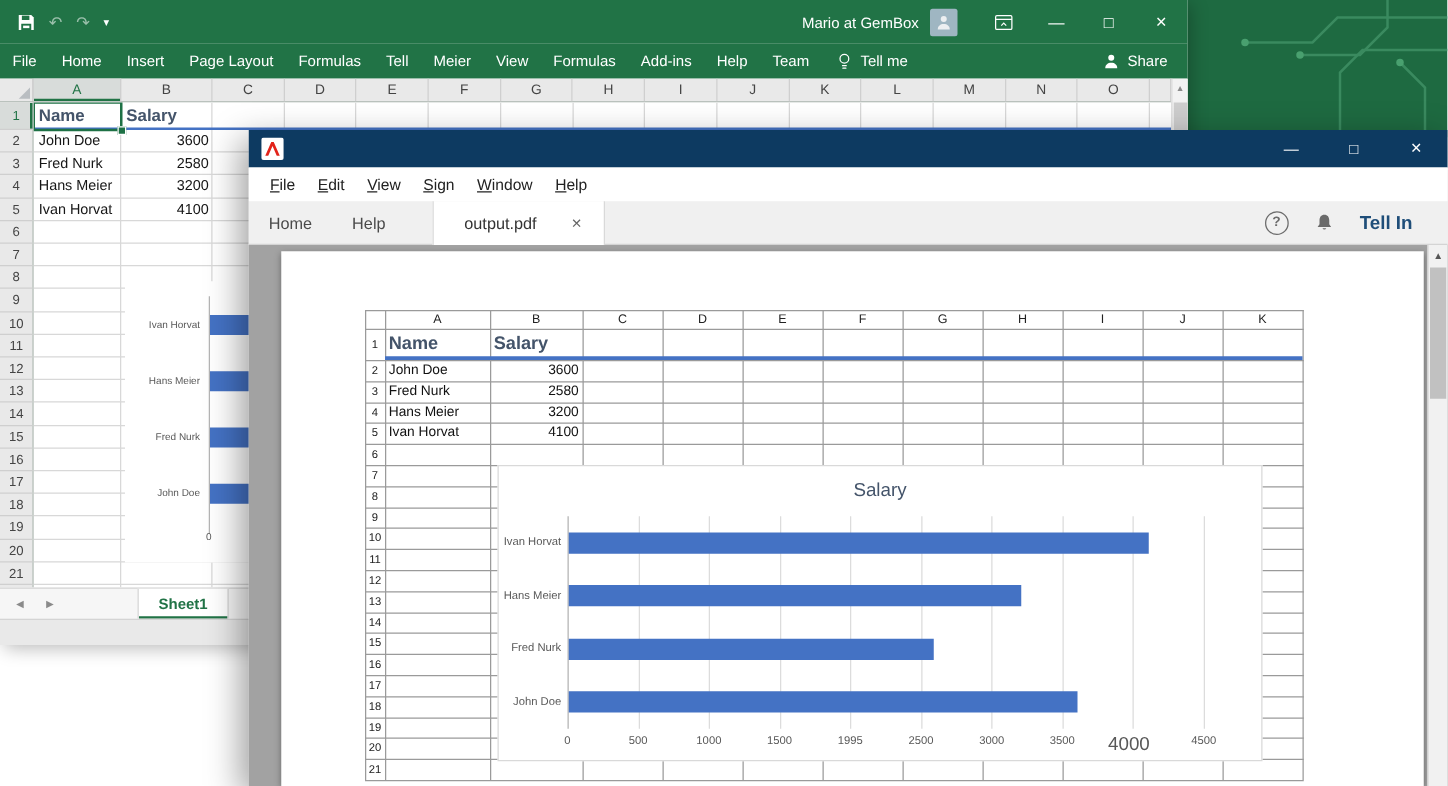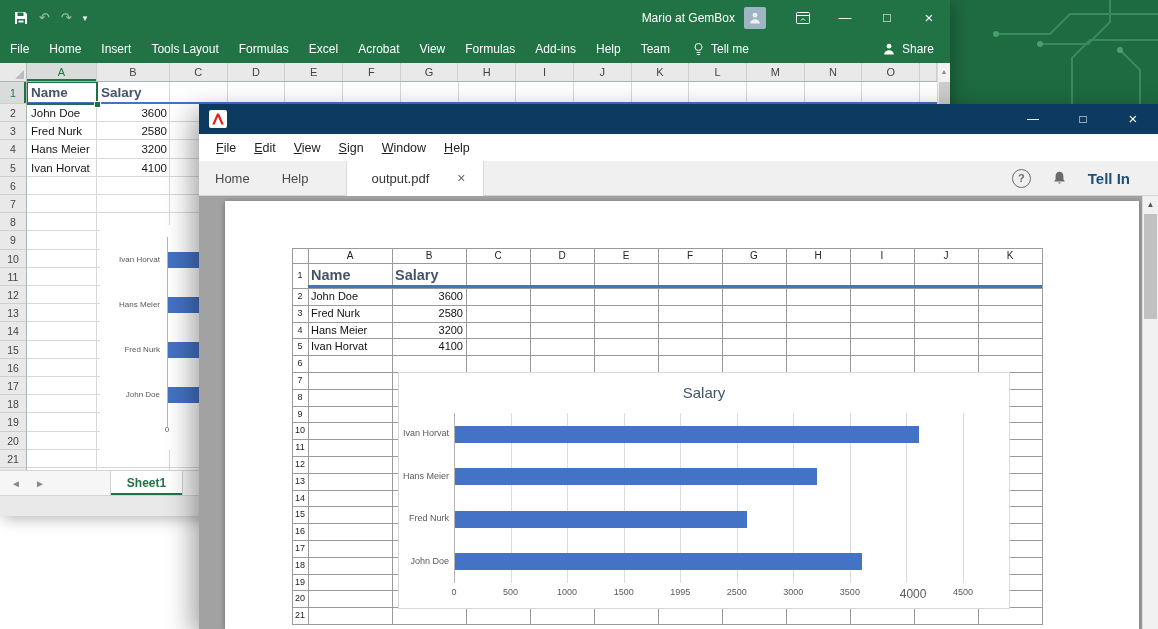--- a/index.html
+++ b/index.html
@@ -128,24 +128,24 @@
         <div class="cap">□</div>
         <div class="cap" style="font-size:15px">×</div>
       </div>
     </div>
 
     <div class="xl-tabs">
       <div class="xl-tablist">
           <span class="xl-tab">File</span>
           <span class="xl-tab">Home</span>
           <span class="xl-tab">Insert</span>
-          <span class="xl-tab">Tools Layout</span>
+          <span class="xl-tab">Page Layout</span>
           <span class="xl-tab">Formulas</span>
-          <span class="xl-tab">Excel</span>
-          <span class="xl-tab">Acrobat</span>
+          <span class="xl-tab">Tell</span>
+          <span class="xl-tab">Meier</span>
           <span class="xl-tab">View</span>
           <span class="xl-tab">Formulas</span>
           <span class="xl-tab">Add-ins</span>
           <span class="xl-tab">Help</span>
           <span class="xl-tab">Team</span>
         </div>
       <span class="xl-tellme">
         <svg width="13" height="14" viewBox="0 0 13 14" fill="none" stroke="#fff">
           <circle cx="6.5" cy="5" r="3.5"></circle>
             <path d="M5 10.5 h3 M5.3 12.5 h2.4" stroke-linecap="round"></path>
@@ -415,21 +415,21 @@
               <div style="left: 204.667px; top: 214px; width: 40px; text-align: center; font-size: 9px; color: rgb(89, 89, 89); position: absolute;">1500</div>
               <div style="left: 281.222px; top: 40px; width: 1px; height: 170px; background: rgb(220, 220, 220); position: absolute;"></div>
               <div style="left: 261.222px; top: 214px; width: 40px; text-align: center; font-size: 9px; color: rgb(89, 89, 89); position: absolute;">1995</div>
               <div style="left: 337.778px; top: 40px; width: 1px; height: 170px; background: rgb(220, 220, 220); position: absolute;"></div>
               <div style="left: 317.778px; top: 214px; width: 40px; text-align: center; font-size: 9px; color: rgb(89, 89, 89); position: absolute;">2500</div>
               <div style="left: 394.333px; top: 40px; width: 1px; height: 170px; background: rgb(220, 220, 220); position: absolute;"></div>
               <div style="left: 374.333px; top: 214px; width: 40px; text-align: center; font-size: 9px; color: rgb(89, 89, 89); position: absolute;">3000</div>
               <div style="left: 450.889px; top: 40px; width: 1px; height: 170px; background: rgb(220, 220, 220); position: absolute;"></div>
               <div style="left: 430.889px; top: 214px; width: 40px; text-align: center; font-size: 9px; color: rgb(89, 89, 89); position: absolute;">3500</div>
               <div style="left: 507.444px; top: 40px; width: 1px; height: 170px; background: rgb(220, 220, 220); position: absolute;"></div>
-              <div style="left: 487.444px; top: 214px; width: 40px; text-align: right; font-size: 12px; color: rgb(89, 89, 89); position: absolute;">4000</div>
+              <div style="left: 487.444px; top: 214px; width: 40px; text-align: left; font-size: 15px; color: rgb(89, 89, 89); position: absolute;">4000</div>
               <div style="left: 564px; top: 40px; width: 1px; height: 170px; background: rgb(220, 220, 220); position: absolute;"></div>
               <div style="left: 544px; top: 214px; width: 40px; text-align: center; font-size: 9px; color: rgb(89, 89, 89); position: absolute;">4500</div>
               <div style="left: 55px; top: 40px; width: 1px; height: 170px; background: rgb(179, 179, 179); position: absolute;"></div>
               <div style="left: 2px; top: 55.25px; width: 48px; text-align: right; font-size: 9px; color: rgb(89, 89, 89); position: absolute;">Ivan Horvat</div>
               <div style="left: 56px; top: 52.75px; width: 463.756px; height: 17px; background: rgb(68, 114, 196); position: absolute;"></div>
               <div style="left: 2px; top: 97.75px; width: 48px; text-align: right; font-size: 9px; color: rgb(89, 89, 89); position: absolute;">Hans Meier</div>
               <div style="left: 56px; top: 95.25px; width: 361.956px; height: 17px; background: rgb(68, 114, 196); position: absolute;"></div>
               <div style="left: 2px; top: 140.25px; width: 48px; text-align: right; font-size: 9px; color: rgb(89, 89, 89); position: absolute;">Fred Nurk</div>
               <div style="left: 56px; top: 137.75px; width: 291.827px; height: 17px; background: rgb(68, 114, 196); position: absolute;"></div>
               <div style="left: 2px; top: 182.75px; width: 48px; text-align: right; font-size: 9px; color: rgb(89, 89, 89); position: absolute;">John Doe</div>

